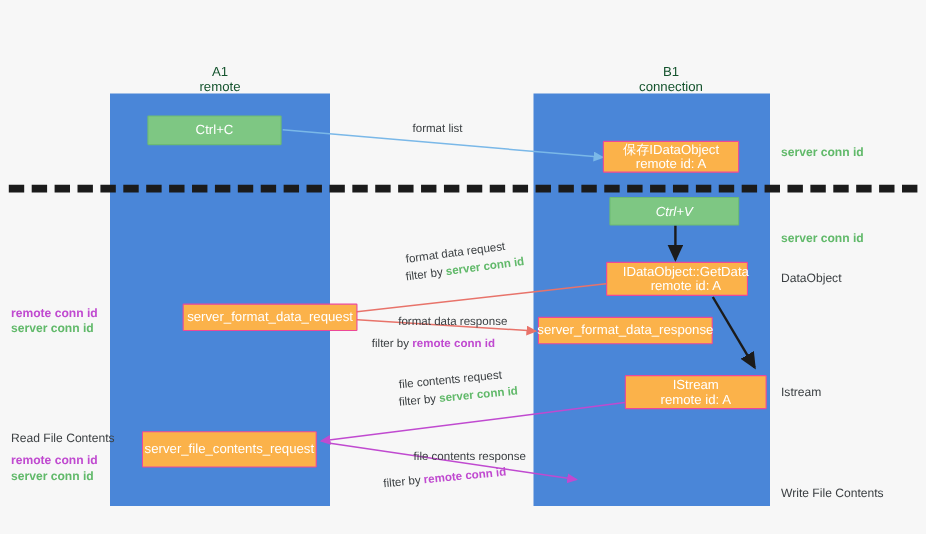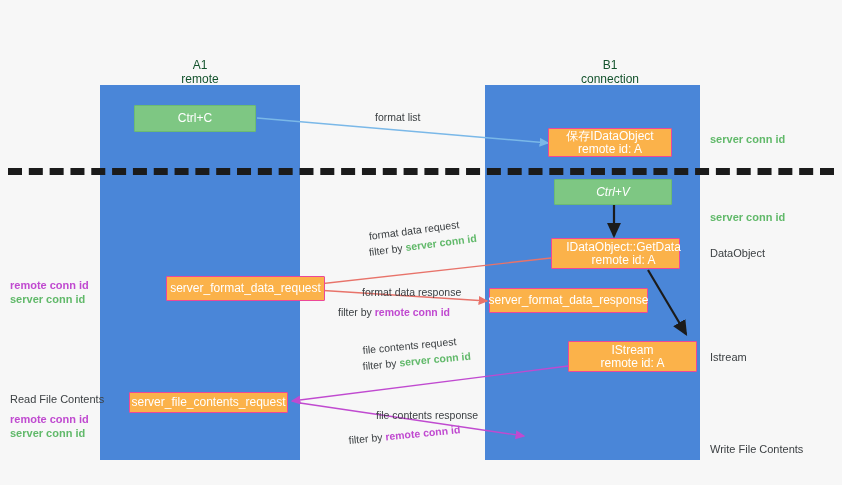--- a/index.html
+++ b/index.html
@@ -135,21 +135,21 @@
   </div>
 
   <div class="abs box orange" style="left:129px;top:276px;width:159px;height:25px;margin-left:37px;">
     <span>server_format_data_request</span>
   </div>
 
   <div class="abs box orange" style="left:489px;top:288px;width:159px;height:25px;">
     <span>server_format_data_response</span>
   </div>
 
-  <div class="abs box orange" style="left:129px;top:392px;width:159px;height:21px;">
+  <div class="abs box orange" style="left:129px;top:392px;width:159px;height:33px;">
     <span>server_file_contents_request</span>
   </div>
 
 
   <div class="abs alabel" style="left:375px;top:110px;text-align:right;">
     <span>format list</span>
   </div>
 
   <div class="abs" style="left:368px;top:229px;">
     <div class="alabel rot">

